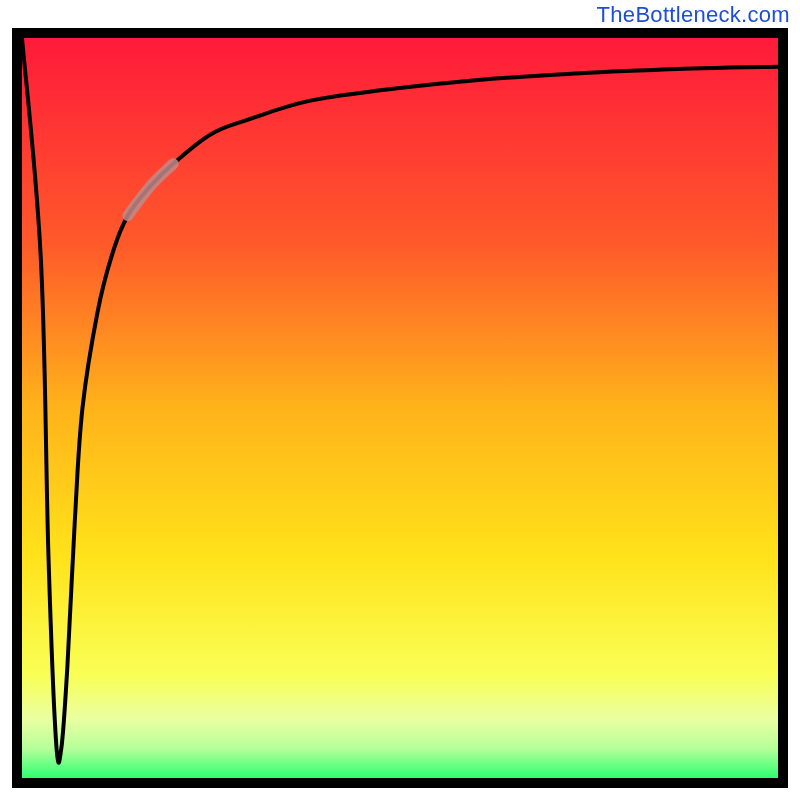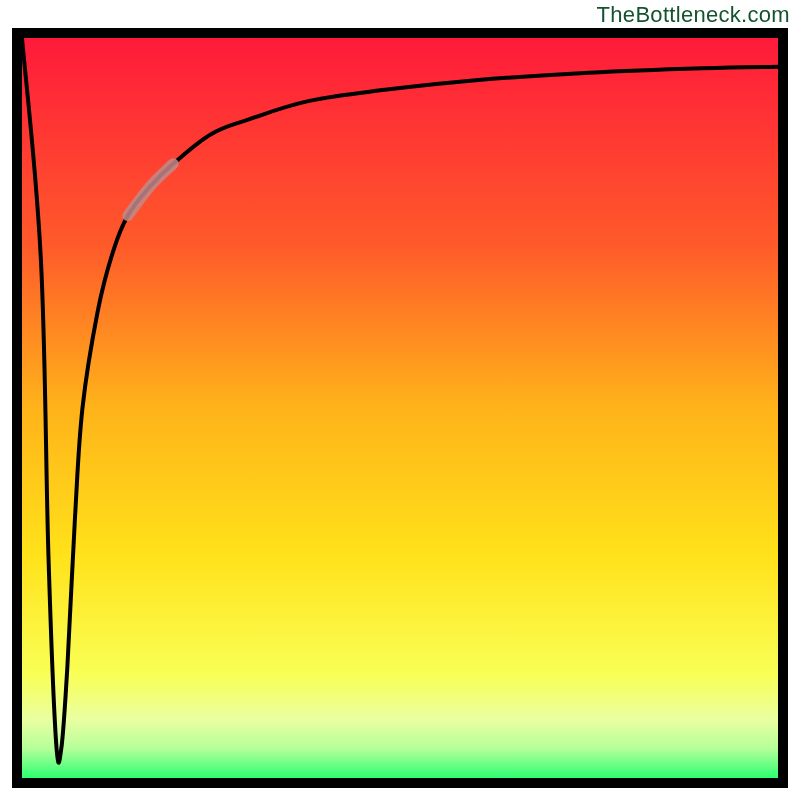--- a/index.html
+++ b/index.html
@@ -14,21 +14,21 @@
     position: relative;
     width: 800px;
     height: 800px;
   }
   .attribution {
     position: absolute;
     top: 2px;
     right: 10px;
     font-size: 22px;
     font-weight: 500;
-    color: #14532d;
+    color: #1d4ed8;
     letter-spacing: 0.3px;
   }
   .frame {
     position: absolute;
     left: 12px;
     top: 28px;
     width: 776px;
     height: 760px;
     box-sizing: border-box;
     border-left: 10px solid #000;

